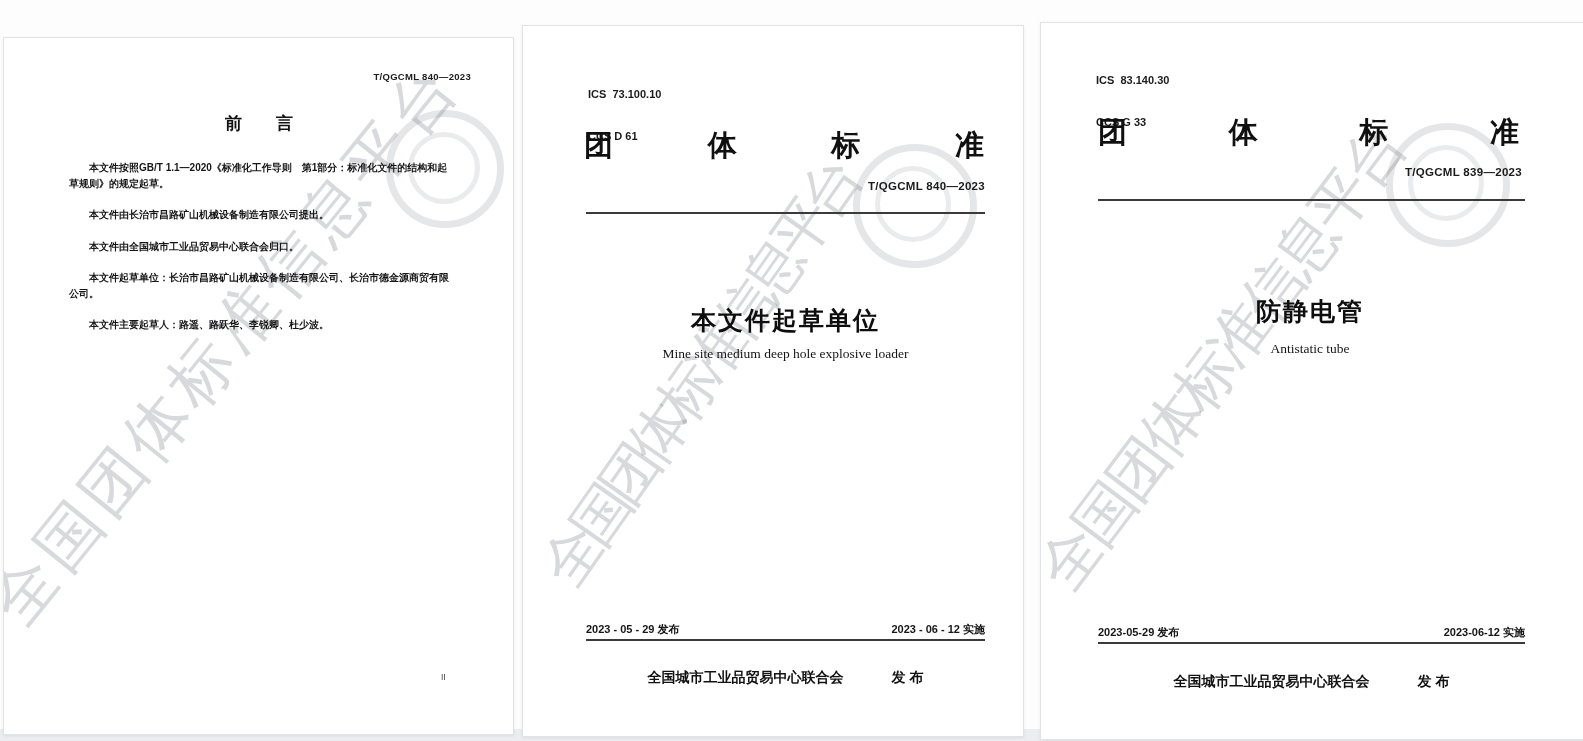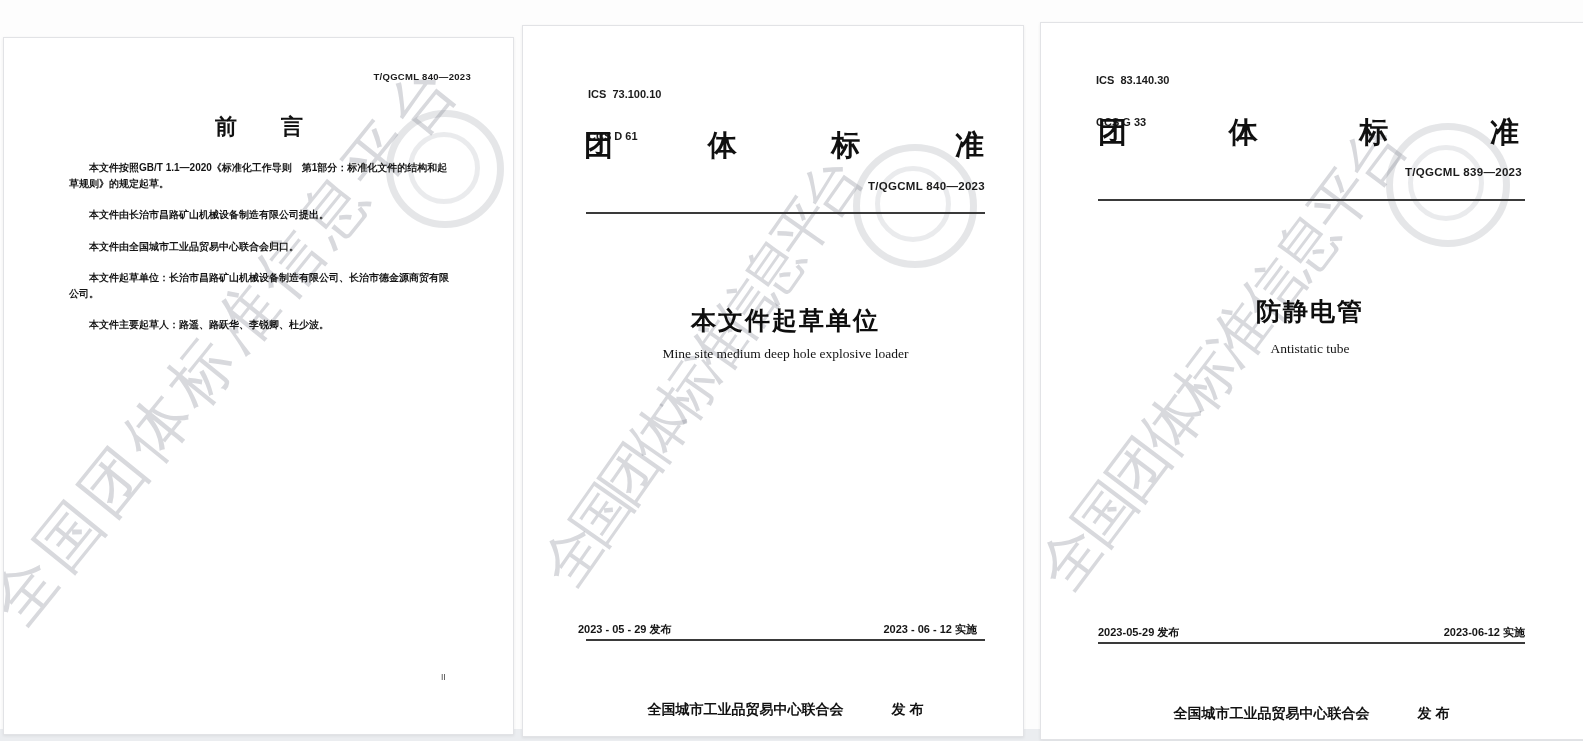--- a/index.html
+++ b/index.html
@@ -37,47 +37,47 @@
   .page1 .r-out{left:382px;top:72px;width:104px;height:104px;}
   .page1 .r-in{left:404px;top:94px;width:62px;height:62px;}
   .page2 .r-out{left:330px;top:118px;width:110px;height:110px;}
   .page2 .r-in{left:352px;top:140px;width:66px;height:66px;}
   .page3 .r-out{left:345px;top:100px;width:110px;height:110px;}
   .page3 .r-in{left:367px;top:122px;width:66px;height:66px;}
 
   
   .p1-code{position:absolute;z-index:2;right:42px;top:33px;font-size:9.5px;font-weight:700;color:#1b1b1b;letter-spacing:0.3px;}
   .p1-title{position:absolute;z-index:2;left:49px;top:74px;width:412px;margin:0;
-    text-align:center;font-size:22px;font-weight:700;color:#111;}
+    text-align:center;font-size:17px;font-weight:700;color:#111;}
   .p1-body{position:absolute;z-index:2;left:49px;top:106px;width:413px;color:#161616;}
   .p1-body p{margin:16px;text-indent:2em;font-size:10px;line-height:15.5px;font-weight:600;}
   .p1-pagenum{position:absolute;z-index:2;left:437px;top:634px;font-size:8.5px;color:#444;}
 
   
   .ics-block{position:absolute;z-index:2;font-size:11px;font-weight:700;color:#1b1b1b;line-height:14px;white-space:pre;}
   .banner{position:absolute;z-index:2;display:flex;justify-content:space-between;
     font-size:29px;font-weight:700;color:#101010;}
   .cover-code{position:absolute;z-index:2;text-align:right;font-size:11.5px;font-weight:700;color:#1b1b1b;letter-spacing:0.3px;margin-top:6px;}
   .rule{position:absolute;z-index:2;height:2px;background:#3a3a3a;}
   .title-zh{position:absolute;z-index:2;text-align:center;font-size:25px;font-weight:700;color:#0e0e0e;letter-spacing:2px;}
   .title-en{position:absolute;z-index:2;text-align:center;font-size:13.5px;color:#141414;
     font-family:"Liberation Serif",serif;}
   .date-row{position:absolute;z-index:2;display:flex;justify-content:space-between;
     font-size:11px;font-weight:700;color:#161616;}
   .publisher-row{position:absolute;z-index:2;display:flex;justify-content:center;gap:48px;
-    font-size:14px;font-weight:700;color:#121212;margin-top:32px;}
+    font-size:14px;font-weight:700;color:#121212;}
 
   
   .page2 .ics-block{left:65px;top:33px;}
   .page2 .banner{left:61px;top:100px;width:400px;}
   .page2 .cover-code{left:63px;top:148px;width:399px;}
   .page2 .rule-top{left:63px;top:186px;width:399px;}
   .page2 .title-zh{left:63px;top:278px;width:399px;}
   .page2 .title-en{left:63px;top:320px;width:399px;}
-  .page2 .date-row{left:55px;top:596px;width:399px;}
+  .page2 .date-row{left:63px;top:596px;width:399px;}
   .page2 .rule-bottom{left:63px;top:613px;width:399px;}
   .page2 .publisher-row{left:63px;top:643px;width:399px;}
 
   
   .page3 .ics-block{left:55px;top:22px;}
   .page3 .banner{left:57px;top:90px;width:421px;}
   .page3 .cover-code{left:57px;top:137px;width:424px;}
   .page3 .rule-top{left:57px;top:176px;width:427px;}
   .page3 .title-zh{left:57px;top:272px;width:424px;}
   .page3 .title-en{left:57px;top:318px;width:424px;}

